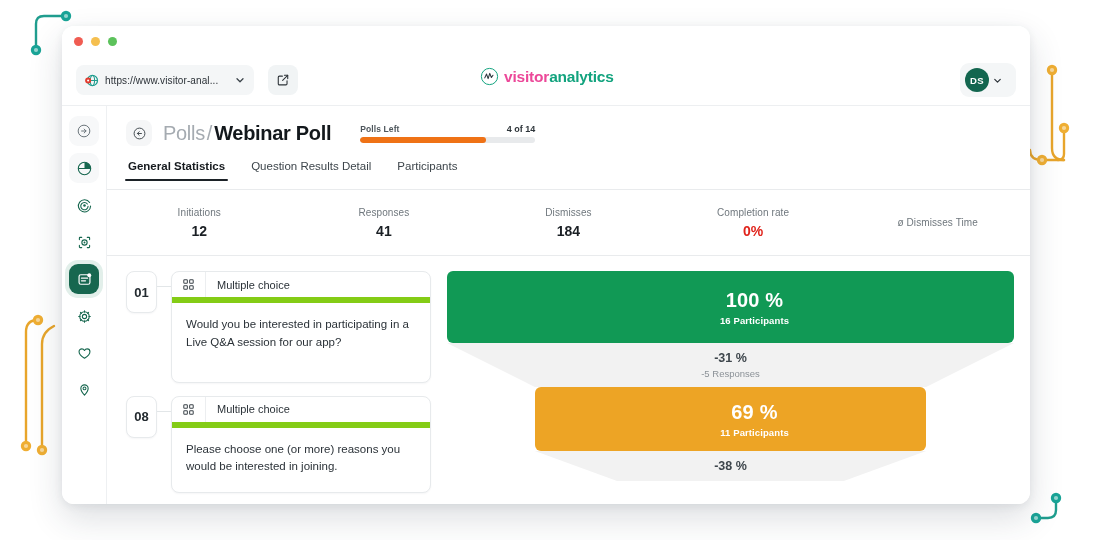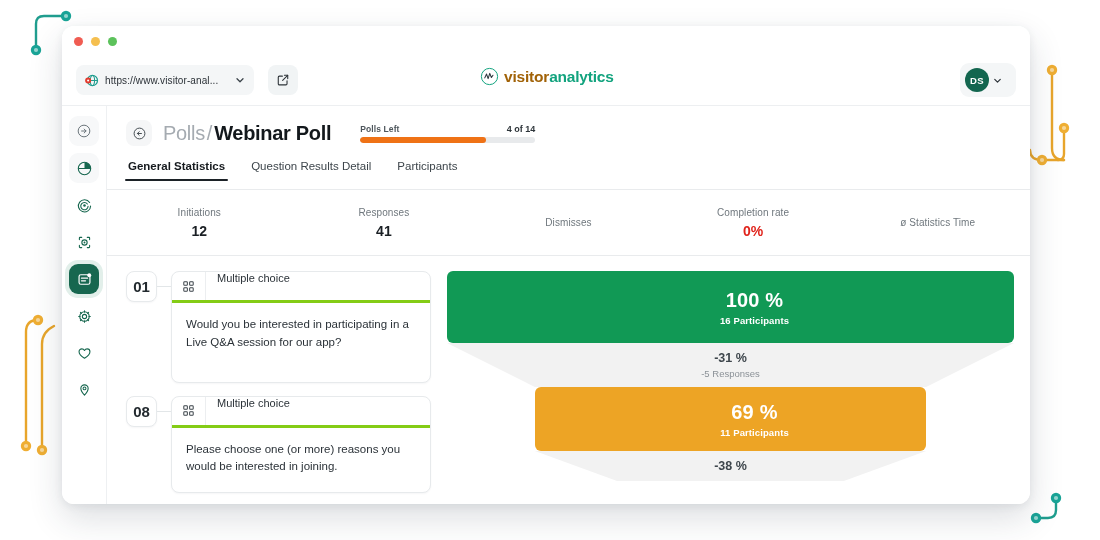--- a/index.html
+++ b/index.html
@@ -56,21 +56,21 @@
     position:absolute; left:206px; top:11px;
     width:30px; height:30px; background:#f1f4f5; border-radius:8px;
     display:flex; align-items:center; justify-content:center;
   }
   #brandlogo {
     position:absolute; left:418px; top:13px;
     display:flex; align-items:center; gap:5px;
   }
   #brandlogo .logomark { width:19px; height:19px; }
   #brandlogo .logotext { font-size:15.5px; letter-spacing:-.2px; }
-  .lt-a { color:#a16207; font-weight:600; }
+  .lt-a { color:#ec4899; font-weight:600; }
   .lt-b { color:#12a37e; font-weight:700; }
   #userpill {
     position:absolute; right:14px; top:9px;
     width:56px; height:34px; background:#f4f6f7; border-radius:9px;
     display:flex; align-items:center; gap:3px; padding-left:5px;
   }
   #avatar {
     width:24px; height:24px; border-radius:50%;
     background:#13664f; color:#fff;
     font-size:9.5px; font-weight:700; letter-spacing:.3px;
@@ -139,38 +139,38 @@
   .stat .s-value { font-size:14px; font-weight:700; color:#1a1f24; margin-top:5px; }
   .stat .s-value.danger { color:#e0231b; }
 
   
   #split { display:flex; padding:15px 16px 0 19px; gap:16px; height:244px; }
 
   
   #qlist { width:305px; flex:0 0 305px; }
   .qrow { display:flex; align-items:flex-start; margin-bottom:13px; position:relative; }
   .qnum {
-    width:31px; height:31px; flex:0 0 31px;
+    width:31px; height:42px; flex:0 0 31px;
     border:1px solid #e7eaec; border-radius:8px; background:#fff;
     display:flex; align-items:center; justify-content:center;
-    font-size:15px; font-weight:600; color:#232a2f;
+    font-size:13px; font-weight:600; color:#232a2f;
     box-shadow:0 1px 2px rgba(20,30,40,.04);
   }
   .qconn { width:14px; height:31px; flex:0 0 14px; position:relative; }
   .qconn::before {
     content:""; position:absolute; left:0; right:0; top:15px;
     height:1px; background:#e2e6e8;
   }
   .qcard {
     flex:1 1 auto; border:1px solid #e7eaec; border-radius:8px; background:#fff;
     box-shadow:0 1px 2px rgba(20,30,40,.04); overflow:hidden;
   }
   .qcard-head {
-    height:31px; display:flex; align-items:flex-start;
-    border-bottom:3px solid #84cc16;
+    height:31px; display:flex; align-items:center;
+    border-bottom:6px solid #84cc16;
   }
   .qcard-icon {
     width:34px; flex:0 0 34px; display:flex; align-items:center; justify-content:center;
     border-right:1px solid #eceef0; height:100%;
   }
   .qcard-type { font-size:11px; color:#2b3238; padding-left:11px; }
   .qcard-body { padding:13px 14px 16px 14px; }
   .qcard-text { font-size:11.5px; line-height:1.55; color:#2b3238; }
   .qcard.tall .qcard-body { padding-bottom:30px; }
 
@@ -371,27 +371,28 @@
             <div class="stat">
               <div class="s-label">Initiations</div>
               <div class="s-value">12</div>
             </div>
             <div class="stat">
               <div class="s-label">Responses</div>
               <div class="s-value">41</div>
             </div>
             <div class="stat">
               <div class="s-label">Dismisses</div>
+              <div class="s-value">184</div>
             </div>
             <div class="stat">
               <div class="s-label">Completion rate</div>
               <div class="s-value danger">0%</div>
             </div>
             <div class="stat">
-              <div class="s-label">ø Statistics Time</div>
+              <div class="s-label">ø Dismisses Time</div>
             </div>
           </div>
 
         <div id="split">
           <div id="qlist">
               <div class="qrow">
                 <div class="qnum">01</div>
                 <div class="qconn"></div>
                 <div class="qcard tall">
                   <div class="qcard-head">

